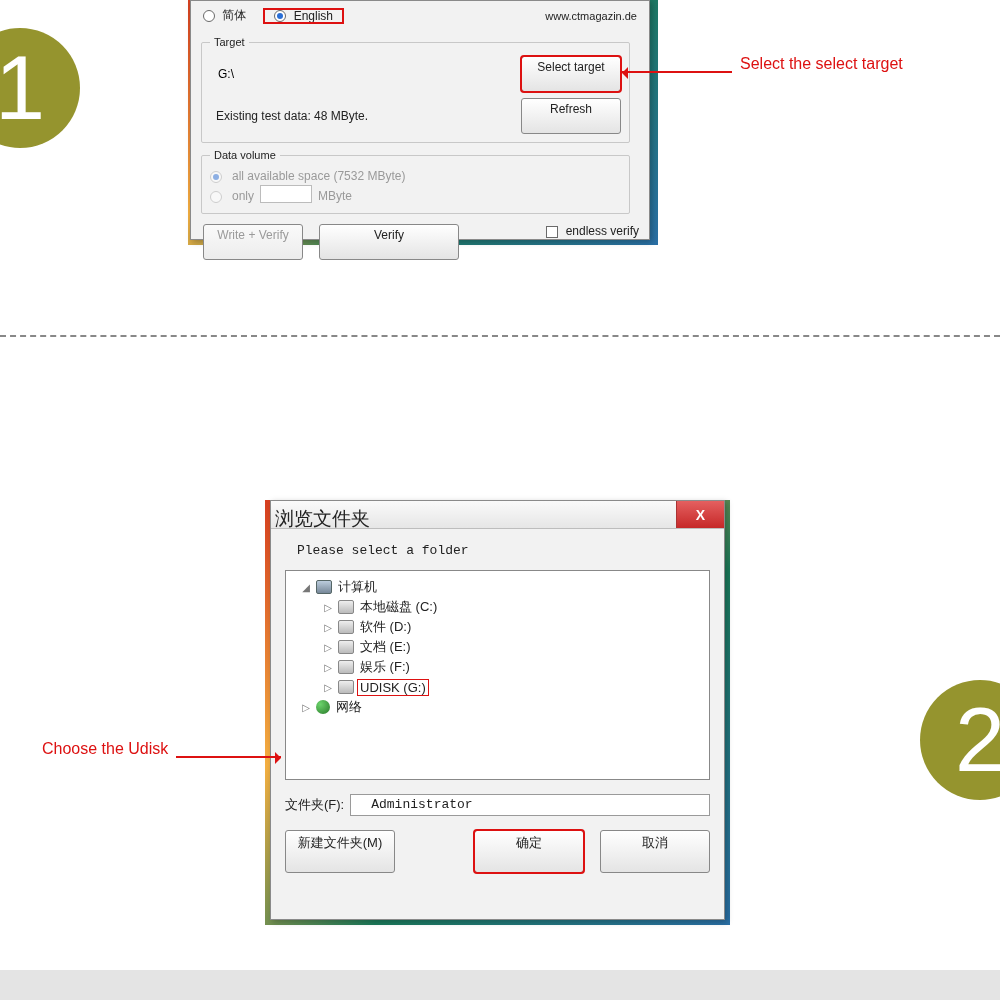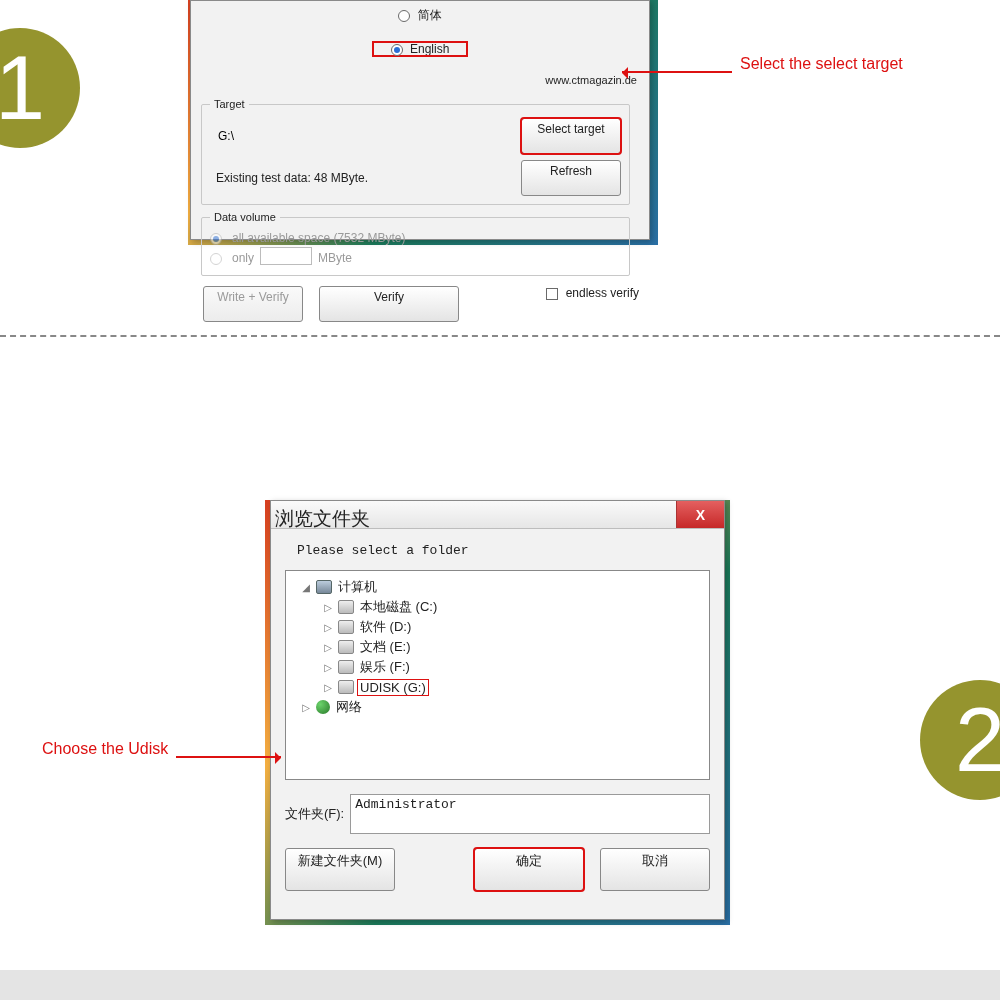--- a/index.html
+++ b/index.html
@@ -58,21 +58,20 @@
     left: 190px;
     width: 460px;
     height: 240px;
     padding: 4px 10px 10px 10px;
   }
   .lang-row {
     display: flex;
     align-items: center;
     gap: 18px;
     padding: 2px 2px 6px 2px;
-    flex-direction: column;
   }
   .radio {
     width: 12px; height: 12px;
     border: 1px solid #6a6a6a;
     border-radius: 50%;
     display: inline-block;
     margin-right: 4px;
     vertical-align: middle;
     position: relative;
     background: #fff;
@@ -283,24 +282,24 @@
 
   .folderrow {
     display: flex;
     align-items: center;
     gap: 6px;
     padding: 6px 14px;
     font-size: 13px;
   }
   .folderrow .tb {
     flex: 1;
-    height: 40px;
+    height: 22px;
     border: 1px solid #9a9a9a;
     background: #fff;
-    padding: 2px 4px;
+    padding: 2px 20px;
     font-family: "Courier New", monospace;
     font-size: 13px;
   }
   .btnrow {
     display: flex;
     justify-content: flex-end;
     gap: 16px;
     padding: 8px 14px 12px 14px;
   }
   .btnrow .winbtn { min-width: 110px; height: 43px; line-height: 24px; font-size: 13px; }
@@ -322,21 +321,21 @@
 <div class="wall wall1"></div>
 <div class="wall wall2"></div>
 
 <div class="win-window panel1">
 
   <div class="lang-row">
     <label>
       <span class="radio"></span>
       <span>简体</span>
     </label>
-    <label class="hl-red" style="padding:0 18px;">
+    <label class="hl-red" style="padding:0 10px;">
       <span class="radio checked"></span>
       <span>English</span>
     </label>
     <span class="site-url">www.ctmagazin.de</span>
   </div>
 
   <fieldset class="group">
     <legend>Target</legend>
     <div class="target-row">
       <span class="target-drive">G:\</span>

